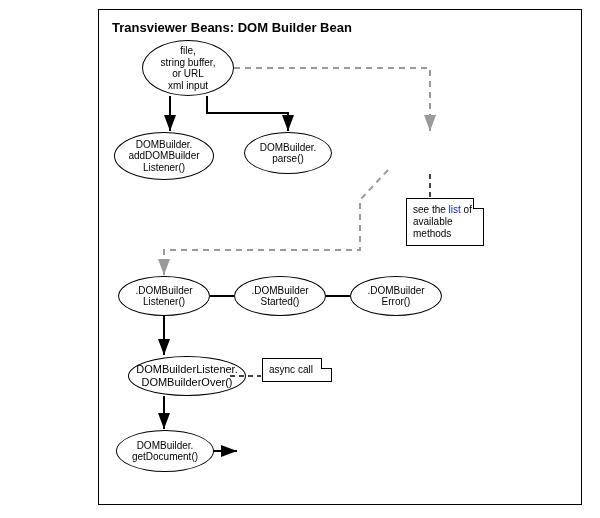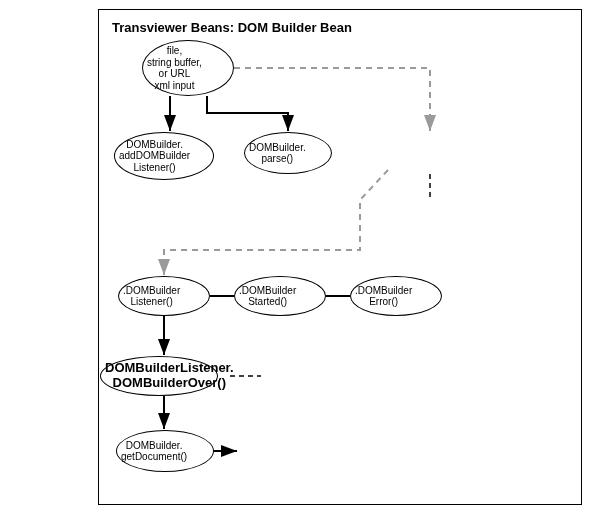--- a/index.html
+++ b/index.html
@@ -31,21 +31,21 @@
     color: #000;
     white-space: nowrap;
   }
   .node {
     position: absolute;
     border: 1px solid #000;
     background: #fff;
     border-radius: 50%;
     display: flex;
     align-items: center;
-    justify-content: flex-start;
+    justify-content: center;
     text-align: center;
     font-size: 10px;
     line-height: 1.15;
     color: #000;
     box-sizing: border-box;
   }
   .node .lbl { padding: 2px 4px; }
   .note {
     position: absolute;
     border: 1px solid #000;
@@ -100,33 +100,39 @@
     <div class="lbl">file,<br>string buffer,<br>or URL<br>xml input</div>
   </div>
 
   <div class="node" style="left:114px; top:132px; width:100px; height:48px;">
     <div class="lbl">DOMBuilder.<br>addDOMBuilder<br>Listener()</div>
   </div>
   <div class="node" style="left:244px; top:132px; width:88px; height:42px;">
     <div class="lbl">DOMBuilder.<br>parse()</div>
   </div>
 
+  <div class="note fold" style="left:406px; top:198px; width:78px;">
+    <span>see the </span><span class="link-word">list</span><span> of<br>available<br>methods</span>
+  </div>
 
   <div class="node" style="left:118px; top:276px; width:92px; height:40px;">
     <div class="lbl">.DOMBuilder<br>Listener()</div>
   </div>
   <div class="node" style="left:234px; top:276px; width:92px; height:40px;">
     <div class="lbl">.DOMBuilder<br>Started()</div>
   </div>
   <div class="node" style="left:350px; top:276px; width:92px; height:40px;">
     <div class="lbl">.DOMBuilder<br>Error()</div>
   </div>
 
-  <div class="node" style="left:100px; top:356px; width:118px; height:40px; font-size:13px;font-weight:bold;">
+  <div class="node" style="left:128px; top:356px; width:118px; height:40px; font-size:11px;">
     <div class="lbl">DOMBuilderListener.<br>DOMBuilderOver()</div>
+  </div>
+  <div class="note fold" style="left:262px; top:358px; width:70px;">
+    <span>async call</span>
   </div>
 
   <div class="node" style="left:116px; top:430px; width:98px; height:42px;">
     <div class="lbl">DOMBuilder.<br>getDocument()</div>
   </div>
 
   <svg class="edges">
     <defs>
       <marker id="arrow" markerWidth="10" markerHeight="10" refX="8" refY="3" orient="auto" markerUnits="strokeWidth">
         <path d="M0,0 L8,3 L0,6 Z" fill="#000"></path>

